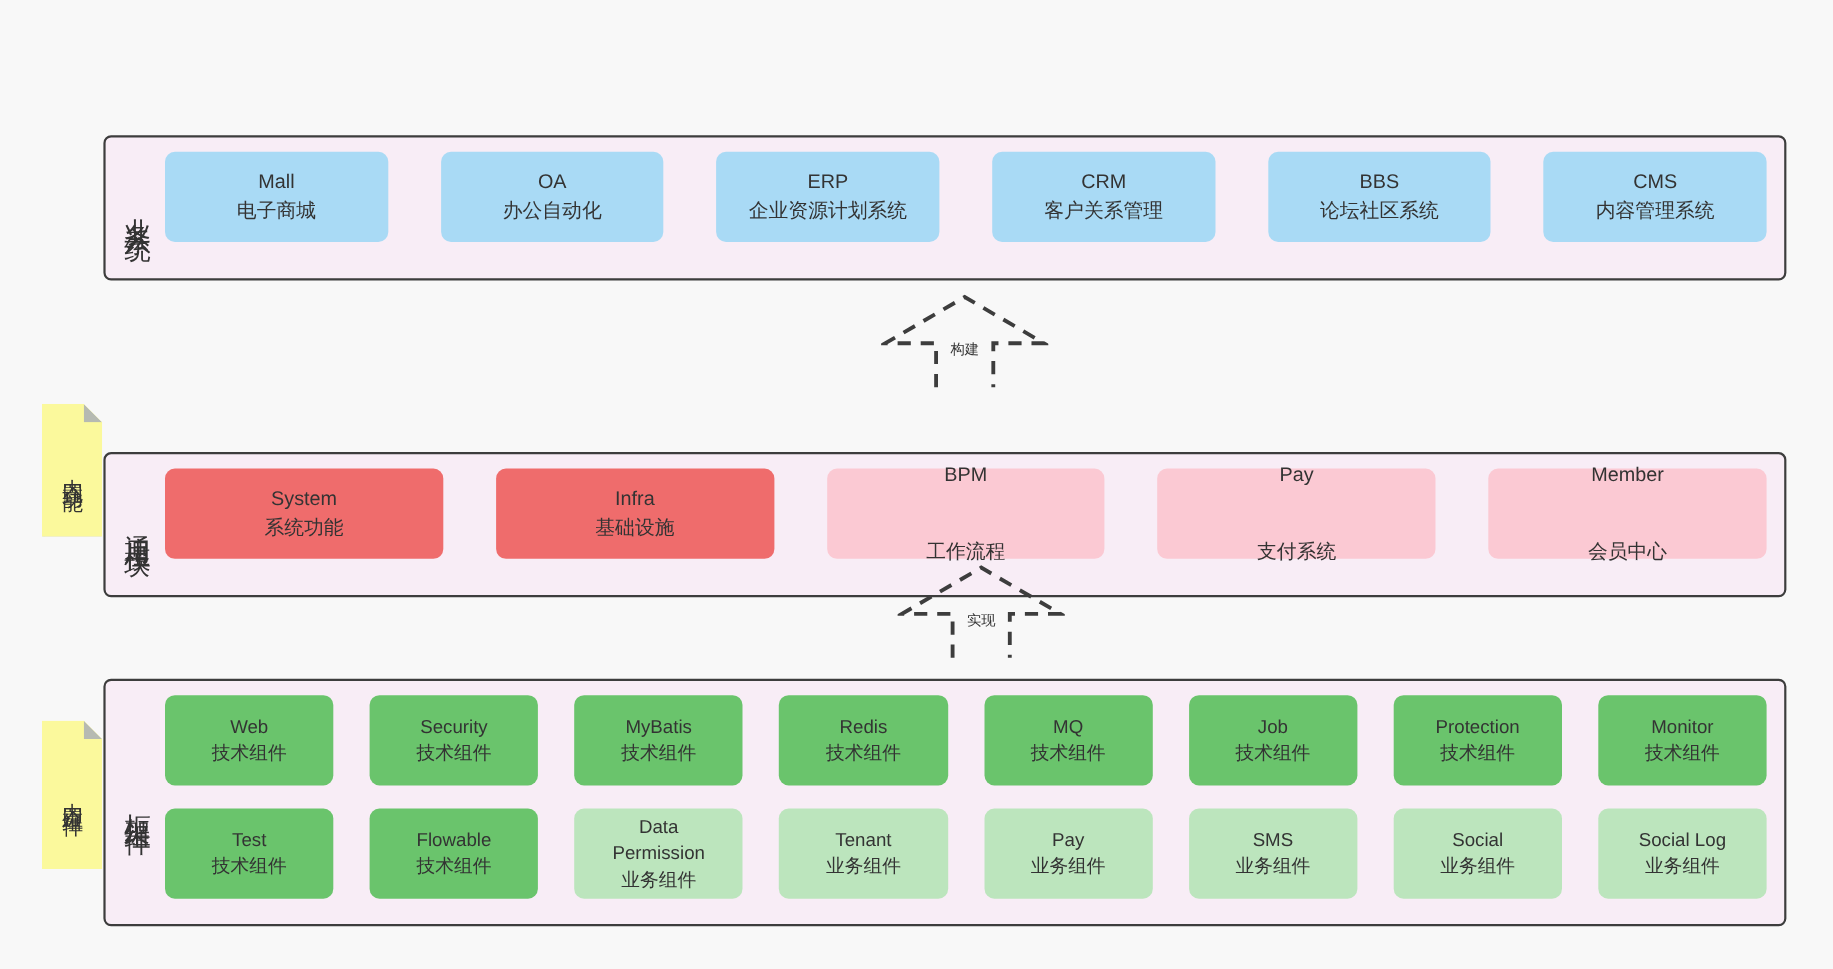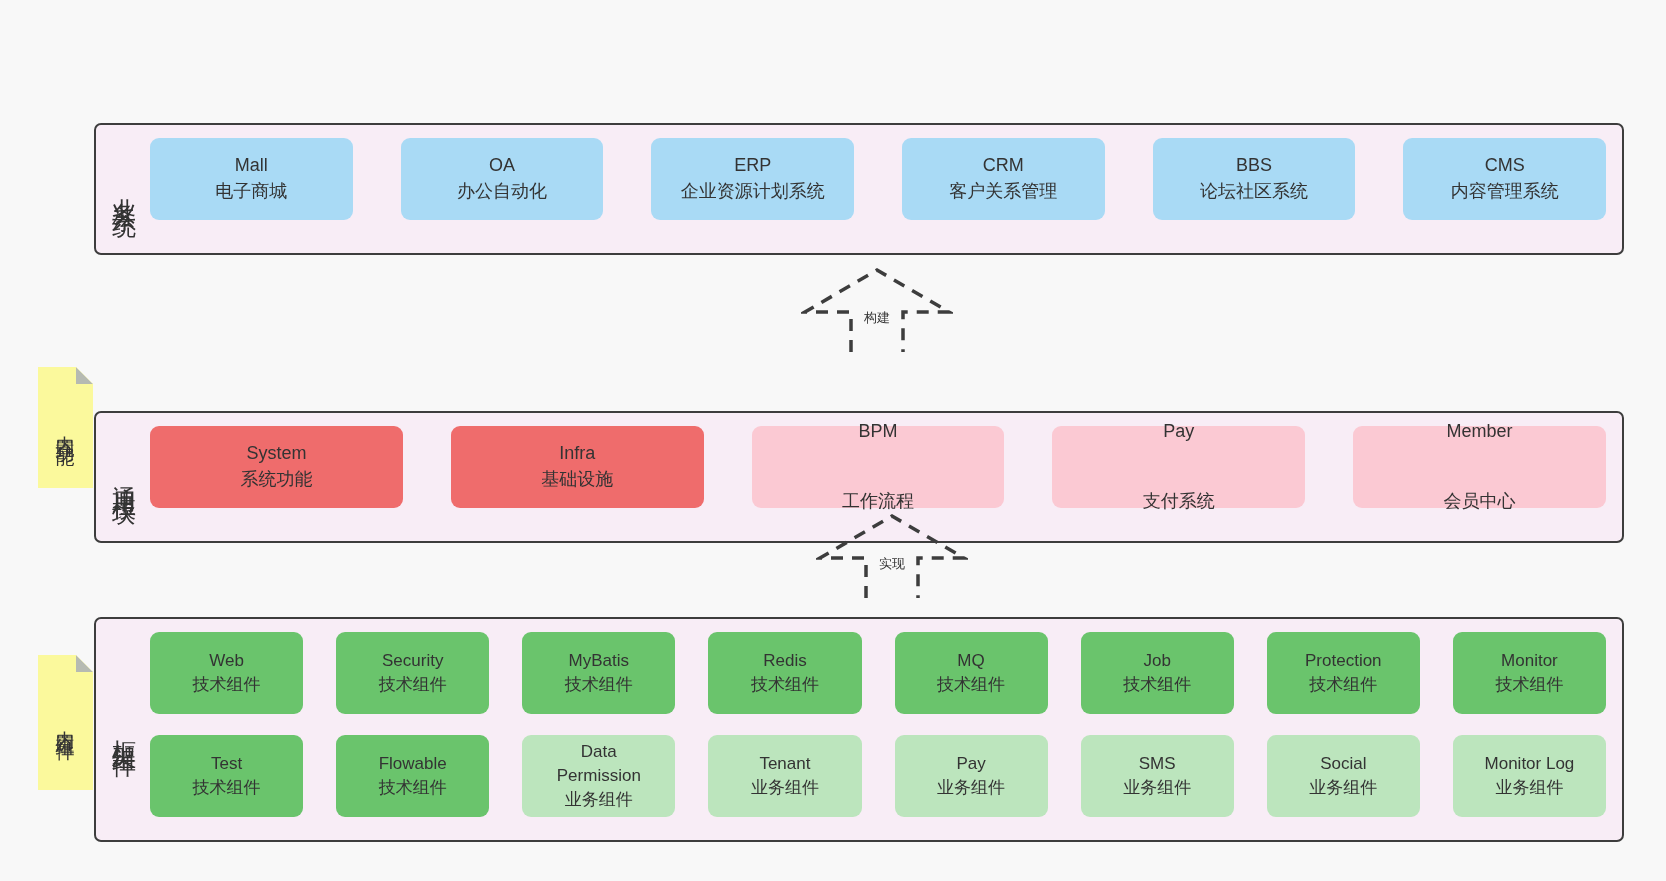--- a/index.html
+++ b/index.html
@@ -272,21 +272,21 @@
         </div>
         <div class="box lightgreen">
           <div class="en">SMS</div>
           <div class="zh">业务组件</div>
         </div>
         <div class="box lightgreen">
           <div class="en">Social</div>
           <div class="zh">业务组件</div>
         </div>
         <div class="box lightgreen">
-          <div class="en">Monitor Log</div>
+          <div class="en">Social Log</div>
           <div class="zh">业务组件</div>
         </div>
       </div>
     </div>
 </section>
 
 <div class="note note-components">
   <div class="note-fold"></div>
   <div class="note-text">内置组件</div>
 </div>

